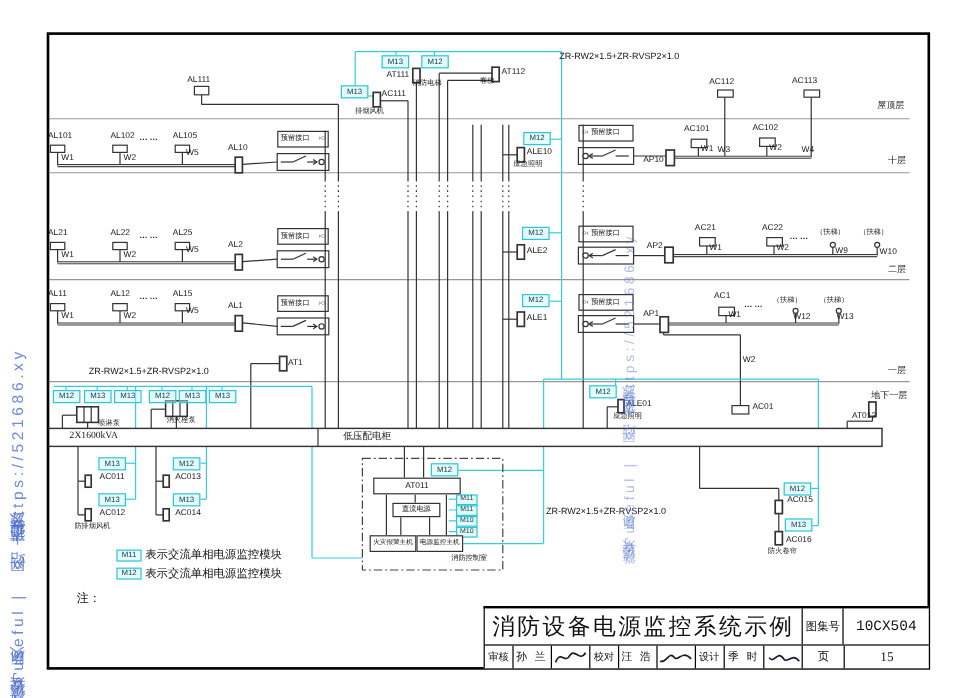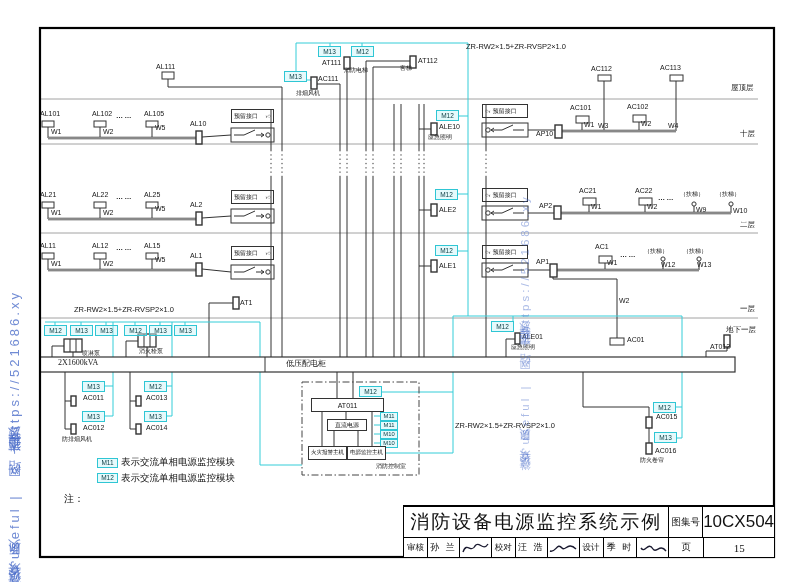--- a/index.html
+++ b/index.html
@@ -38,21 +38,21 @@
   
   .tb{position:absolute;left:403px;top:505px;width:371px;height:52px;box-sizing:border-box;
       border-left:1px solid #000;border-top:2px solid #000;background:#fff}
   .tb-row{display:flex;box-sizing:border-box}
   .tb-r1{height:31px;border-bottom:1px solid #000}
   .tb-r2{height:19px}
   .tb-cell{box-sizing:border-box;border-right:1px solid #000;display:flex;
            align-items:center;justify-content:center;overflow:hidden;white-space:nowrap}
   .tb-title{width:266px;font-size:19px;font-weight:normal;letter-spacing:2px}
   .tb-atlas-l{width:34px;font-size:9.5px}
-  .tb-atlas-n{width:71px;font-family:Liberation Sans, sans-serif;font-size:17px;border-right:none}
+  .tb-atlas-n{width:71px;font-family:Liberation Mono, monospace;font-size:12px;border-right:none}
   .tb-lab{width:24px;font-size:8.5px}
   .tb-name{width:32px;font-size:9px;letter-spacing:2px}
   .tb-sig{width:32px}
   .tb-lab3{width:24px;font-size:8.5px}
   .tb-name3{width:34px;font-size:9px;letter-spacing:2px}
   .tb-page-l{width:35px;font-size:9.5px}
   .tb-page-n{width:70px;font-family:"Liberation Serif",serif;font-size:11px;border-right:none}
   
   .wm{position:absolute;writing-mode:vertical-rl;transform:rotate(180deg);
       color:rgba(72,106,200,.78);letter-spacing:3px;pointer-events:none;z-index:50;white-space:nowrap}

